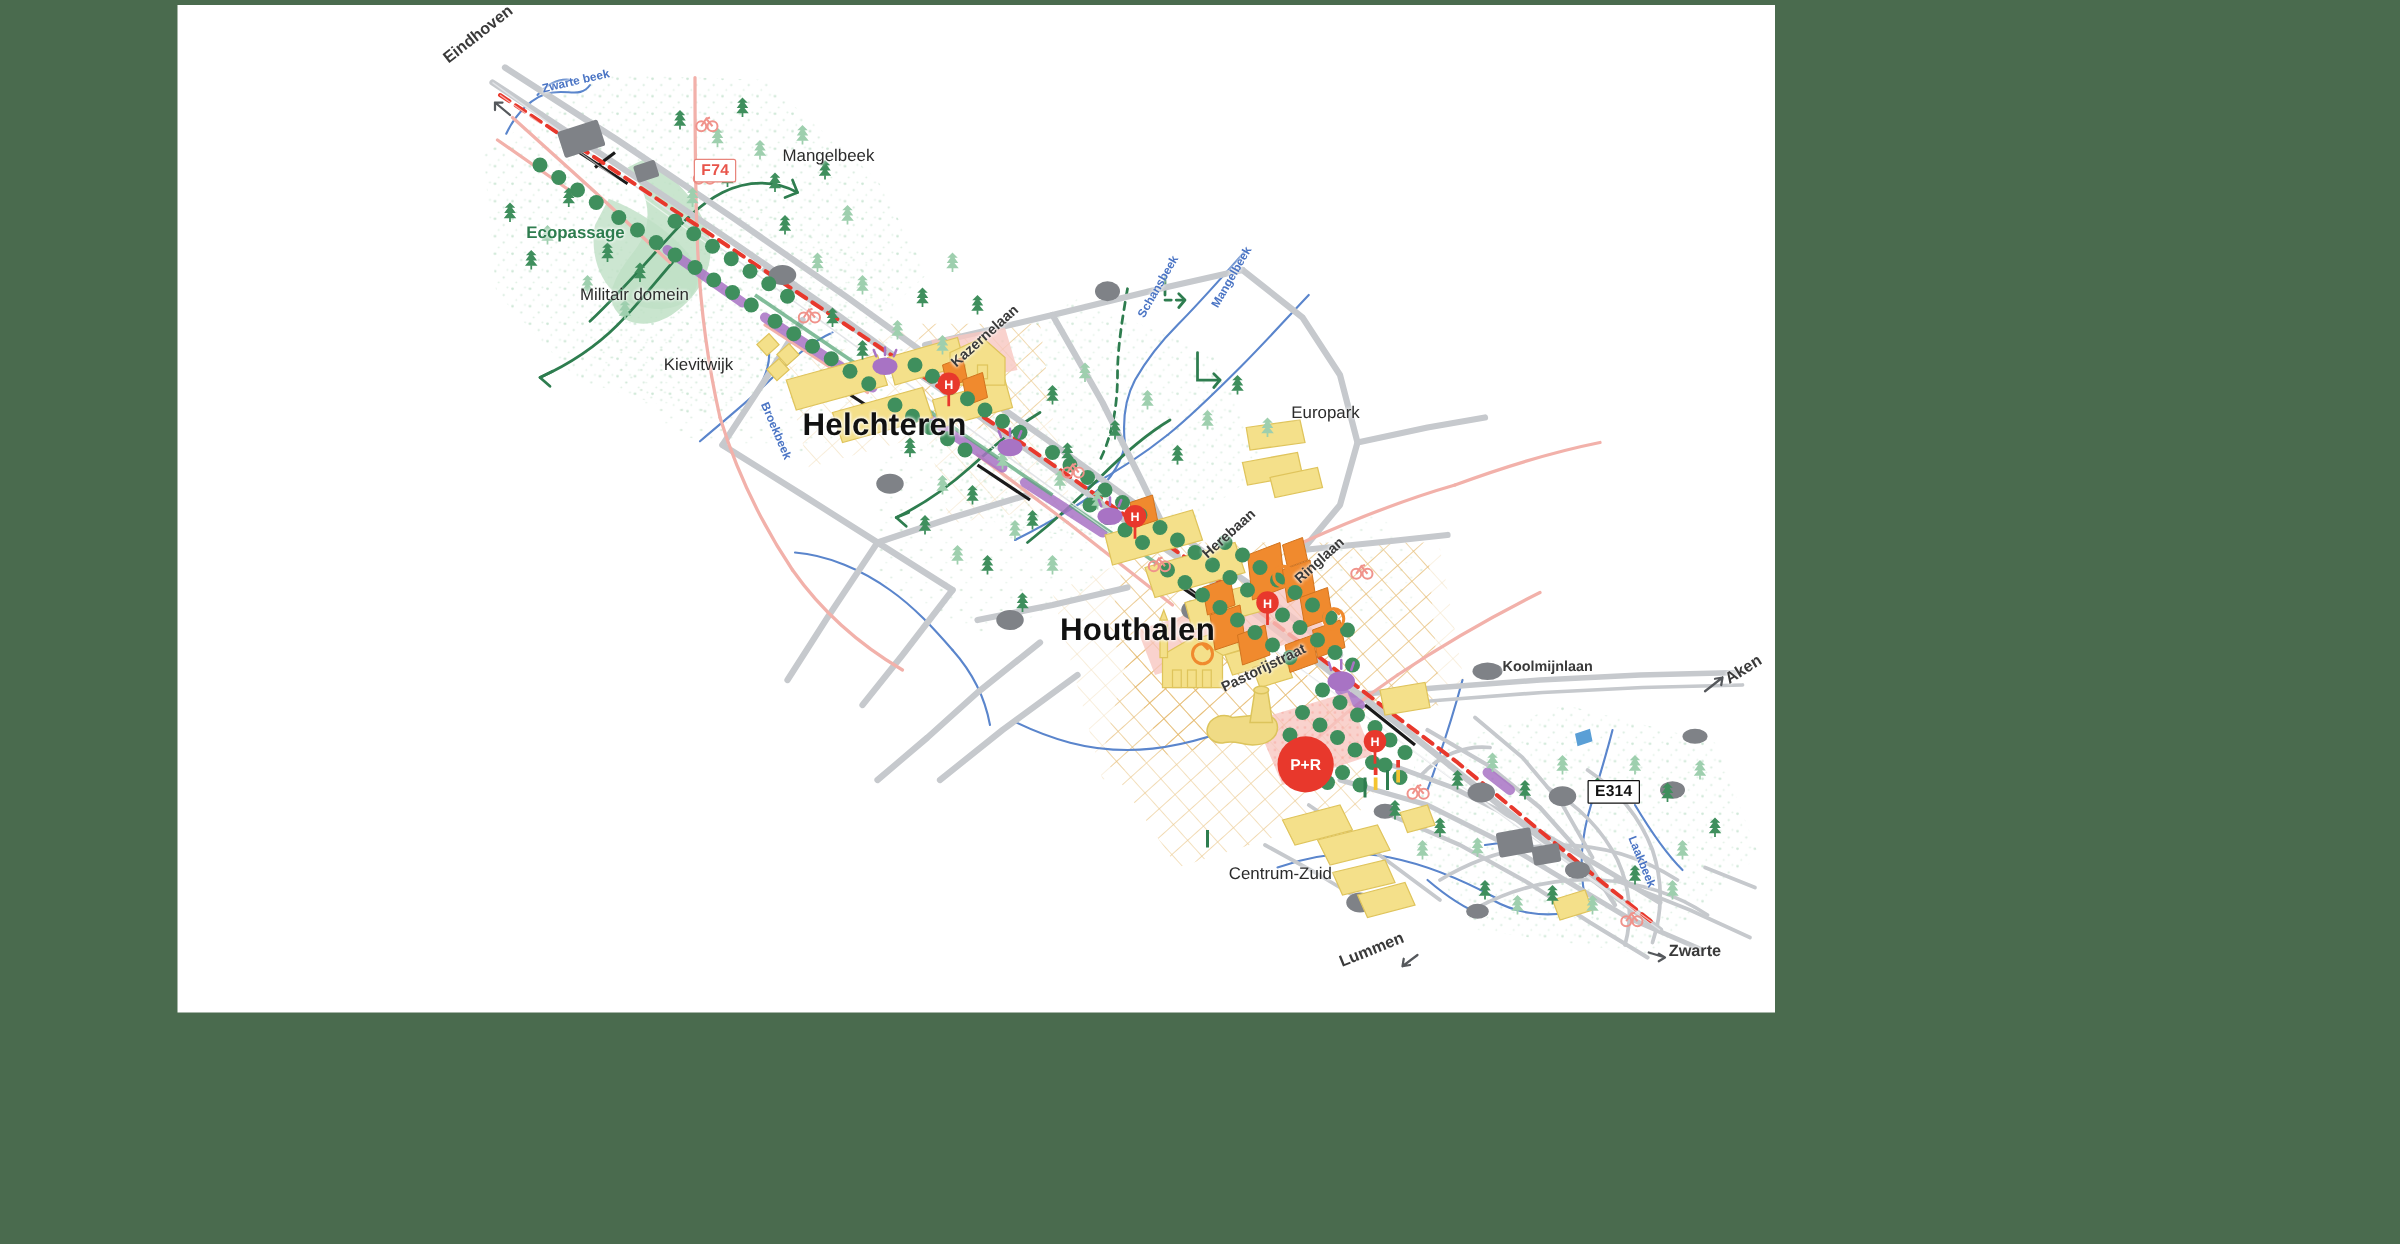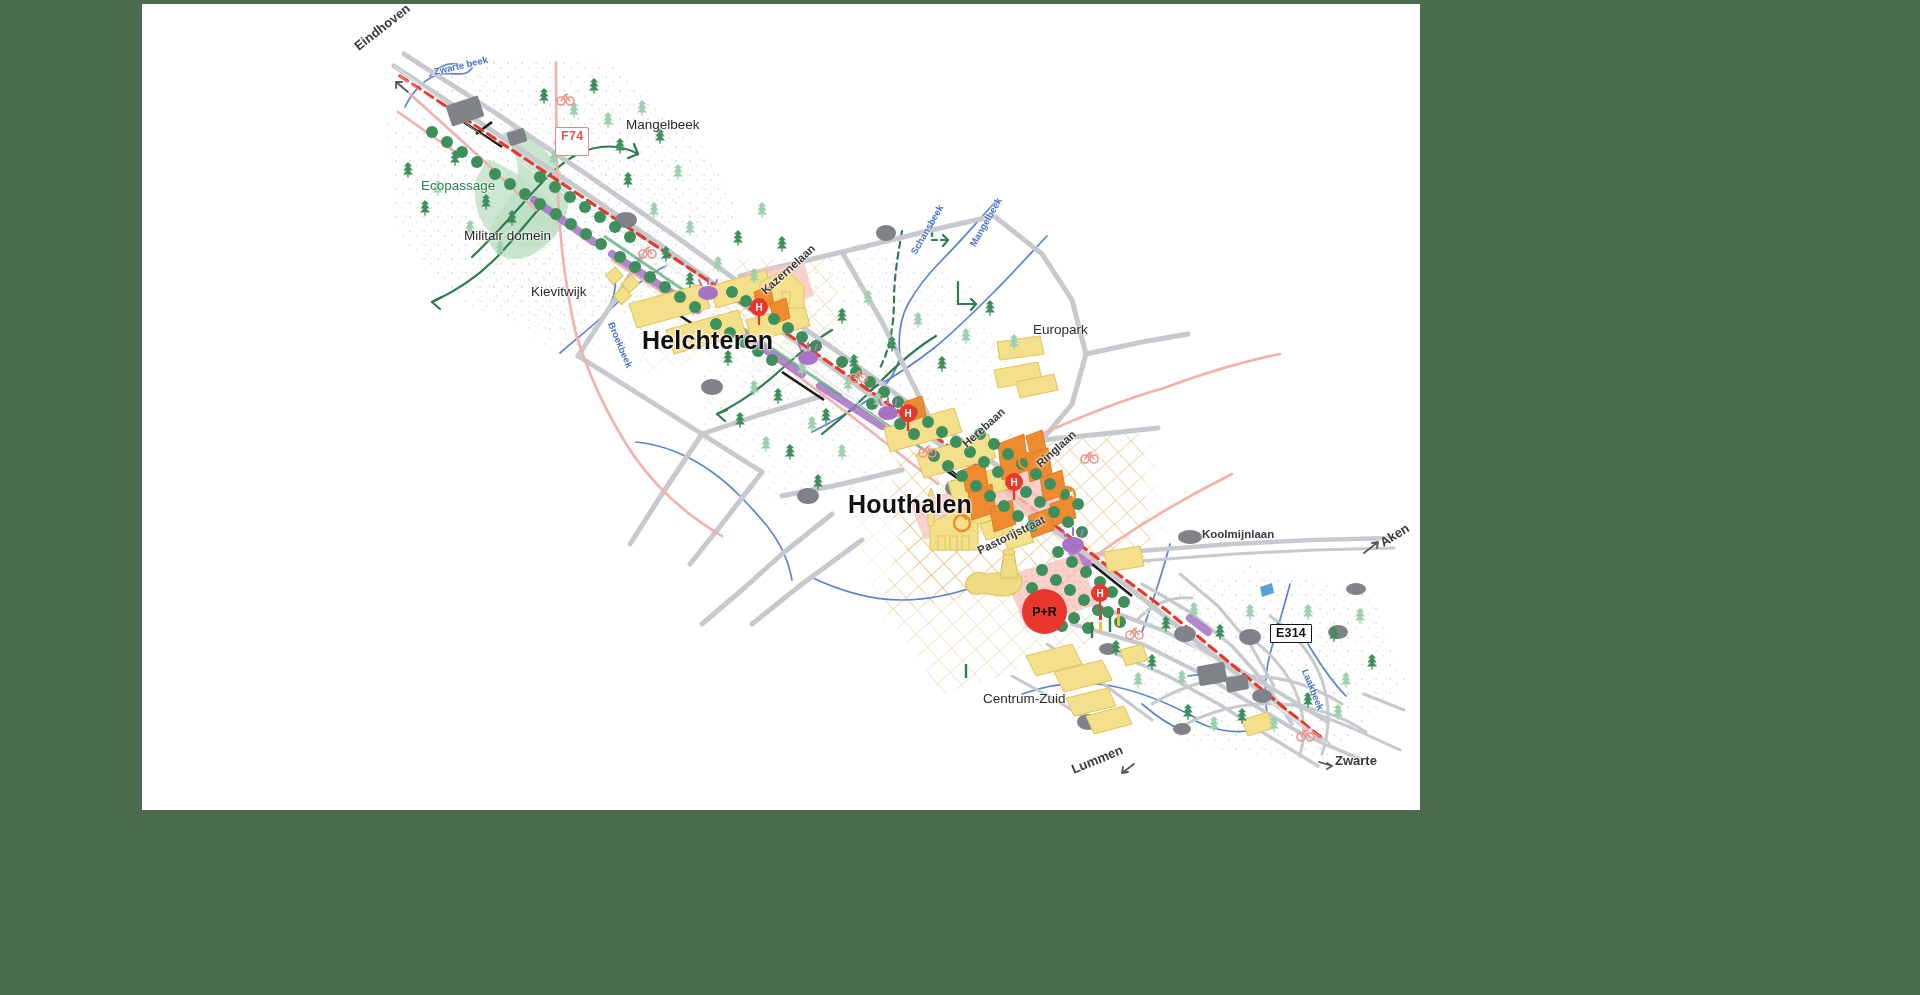--- a/index.html
+++ b/index.html
@@ -36,48 +36,48 @@
   }
   .dir-lbl{
     font-size:13px;font-weight:bold;color:#3a3a3a;
     text-shadow:0 0 3px #fff,0 0 3px #fff;
   }
   .water-lbl{
     font-size:9.5px;font-weight:bold;color:#4a74c4;
     text-shadow:0 0 3px #fff,0 0 3px #fff;
   }
   .eco-lbl{
-    font-size:13.5px;font-weight:normal;color:#2e7d4f;
+    font-size:13.5px;font-weight:bold;color:#2e7d4f;
     text-shadow:0 0 3px #fff,0 0 3px #fff;
   }
   .shield-f74{
     position:absolute;
     border:1.4px solid #e8857c;
     background:#ffffff;
     color:#e8544a;
     font-size:12.5px;font-weight:bold;
-    padding:1px 5px 12px 5px;
+    padding:1px 5px 2px 5px;
     border-radius:2px;
     letter-spacing:.3px;
   }
   .shield-e314{
     position:absolute;
     border:1.6px solid #111;
     background:#ffffff;
     color:#111;
     font-size:12.5px;font-weight:bold;
     padding:1px 5px 2px 5px;
     border-radius:1px;
     letter-spacing:.2px;
   }
   .pr-badge{
     position:absolute;
     width:45px;height:45px;border-radius:50%;
     background:#e8382c;
-    color:#000000;
+    color:#ffffff;
     font-size:12.5px;font-weight:bold;
     display:flex;align-items:center;justify-content:center;
   }
 </style>
 </head>
 <body style="background: rgb(74, 107, 78);">
 
 <div id="stage">
   <div id="canvas" style="background: rgb(255, 255, 255);">
 

